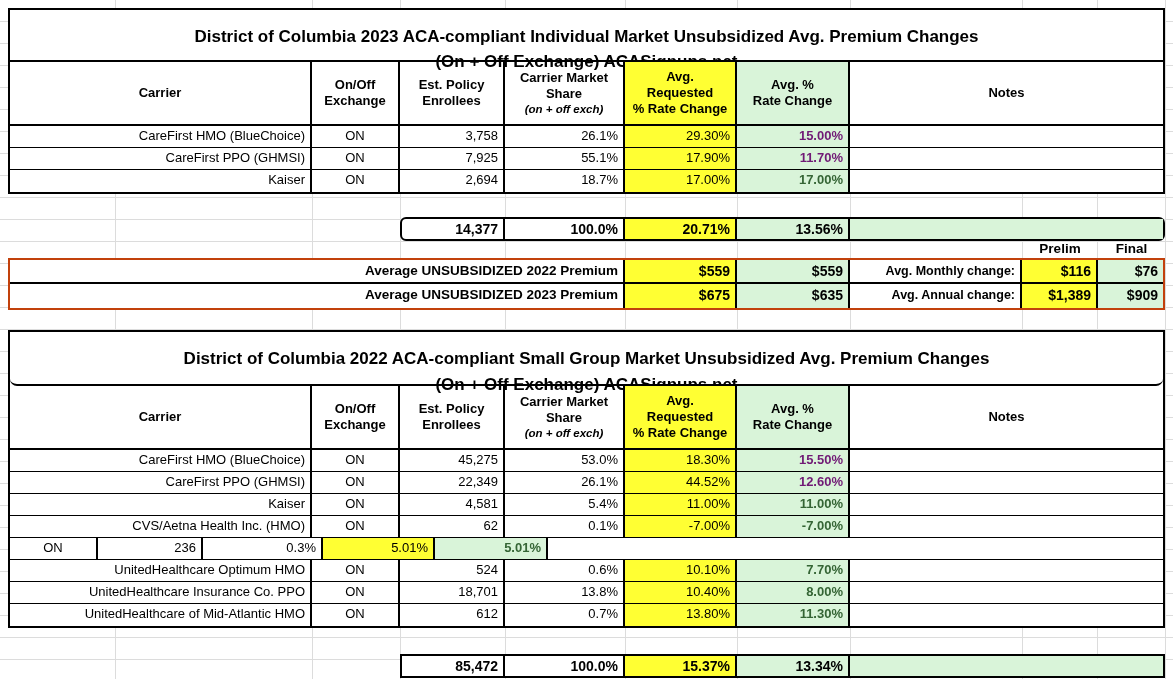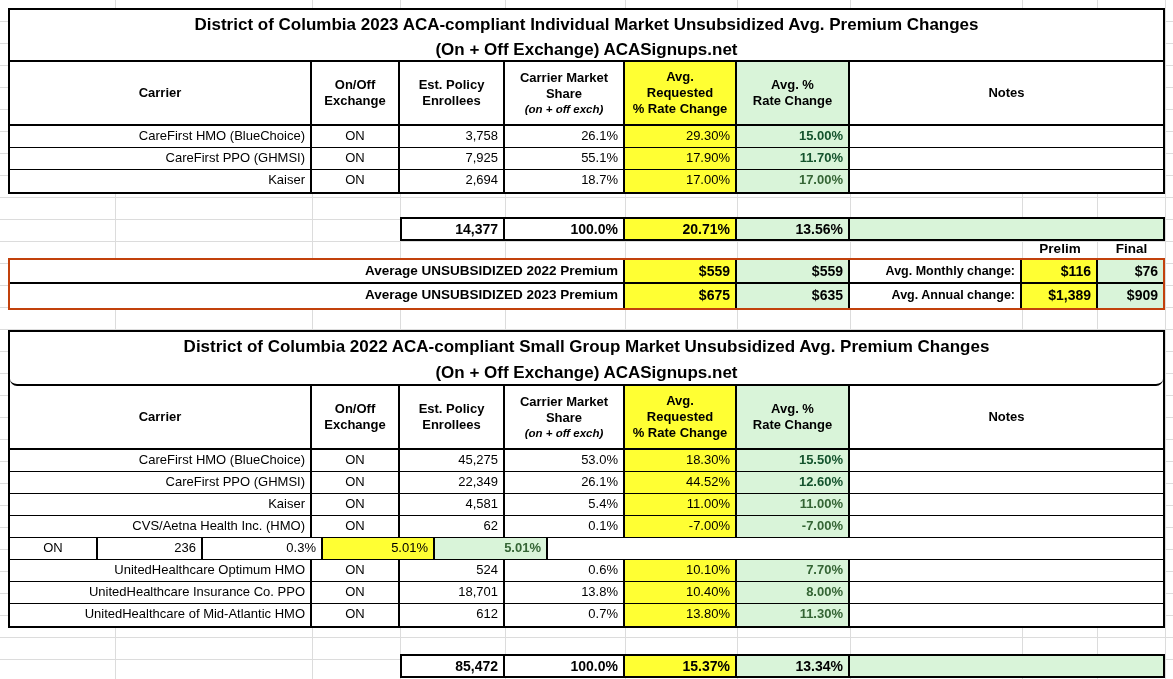--- a/index.html
+++ b/index.html
@@ -24,21 +24,21 @@
     background-size: auto, 1px 100%,1px 100%,1px 100%,1px 100%,1px 100%,1px 100%,1px 100%,1px 100%,1px 100%,1px 100%;
     background-position: 0 0, 115px 0, 312px 0, 400px 0, 505px 0, 625px 0, 737px 0, 850px 0, 1022px 0, 1097px 0, 1165px 0;
     background-repeat: repeat, no-repeat,no-repeat,no-repeat,no-repeat,no-repeat,no-repeat,no-repeat,no-repeat,no-repeat,no-repeat;
   }
 
   .tbl { position:absolute; left:8px; width:1157px; border:2px solid #000; background:#fff; }
   #table1 { top:8px; }
   #table2 { top:330px; }
 
   .title-block { height:52px; border-bottom:2px solid #000; text-align:center;
-    font-weight:bold; font-size:17px; line-height:25px; padding-top:2px; background:#fff; }
+    font-weight:bold; font-size:17px; line-height:25px; padding-top:14px; background:#fff; }
   #table2 .title-block { height:54px; line-height:26px;border-radius:7px; }
 
   .hdr-row { display:flex; height:64px; border-bottom:2px solid #000; background:#fff; }
   .hdr-cell { border-right:2px solid #000; display:flex; flex-direction:column;
     justify-content:center; align-items:center; text-align:center;
     font-weight:bold; font-size:13px; line-height:16px; }
   .hdr-sub { font-size:11.5px; font-style:italic; line-height:14px; }
   .row { display:flex; height:22px; }
   .row:not(:last-child) { border-bottom:1px solid #000; }
   .cell { border-right:2px solid #000; font-size:13px; line-height:20px;
@@ -51,26 +51,26 @@
   .w-req     { width:112px; }
   .w-app     { width:113px; }
   .w-notes   { width:313px; border-right:none; }
 
   .t-right  { text-align:right; padding-right:5px; }
   .t-center { text-align:center; }
   .bg-yellow { background:#ffff33; }
   .bg-green  { background:#d9f4d9; }
   .bold { font-weight:bold; }
   .c-green { color:#356535; }
-  .c-black { color:#14532d; }
+  .c-black { color:#701a75; }
 
   
   .totals-box { position:absolute; left:400px; width:765px; height:24px;
     border:2px solid #000; display:flex; background:#fff; }
-  #totals1 { top:217px; }
+  #totals1 { top:217px;border-radius:6px; }
   #totals2 { top:654px; }
   .totals-box .cell { font-size:14px; font-weight:bold; line-height:20px; }
   .tw-est   { width:103px; }
   .tw-share { width:120px; }
   .tw-req   { width:112px; }
   .tw-app   { width:113px; }
   .tw-notes { width:313px; border-right:none; }
 
   
   .pf-labels { position:absolute; left:1022px; top:239px; width:143px; height:20px;

